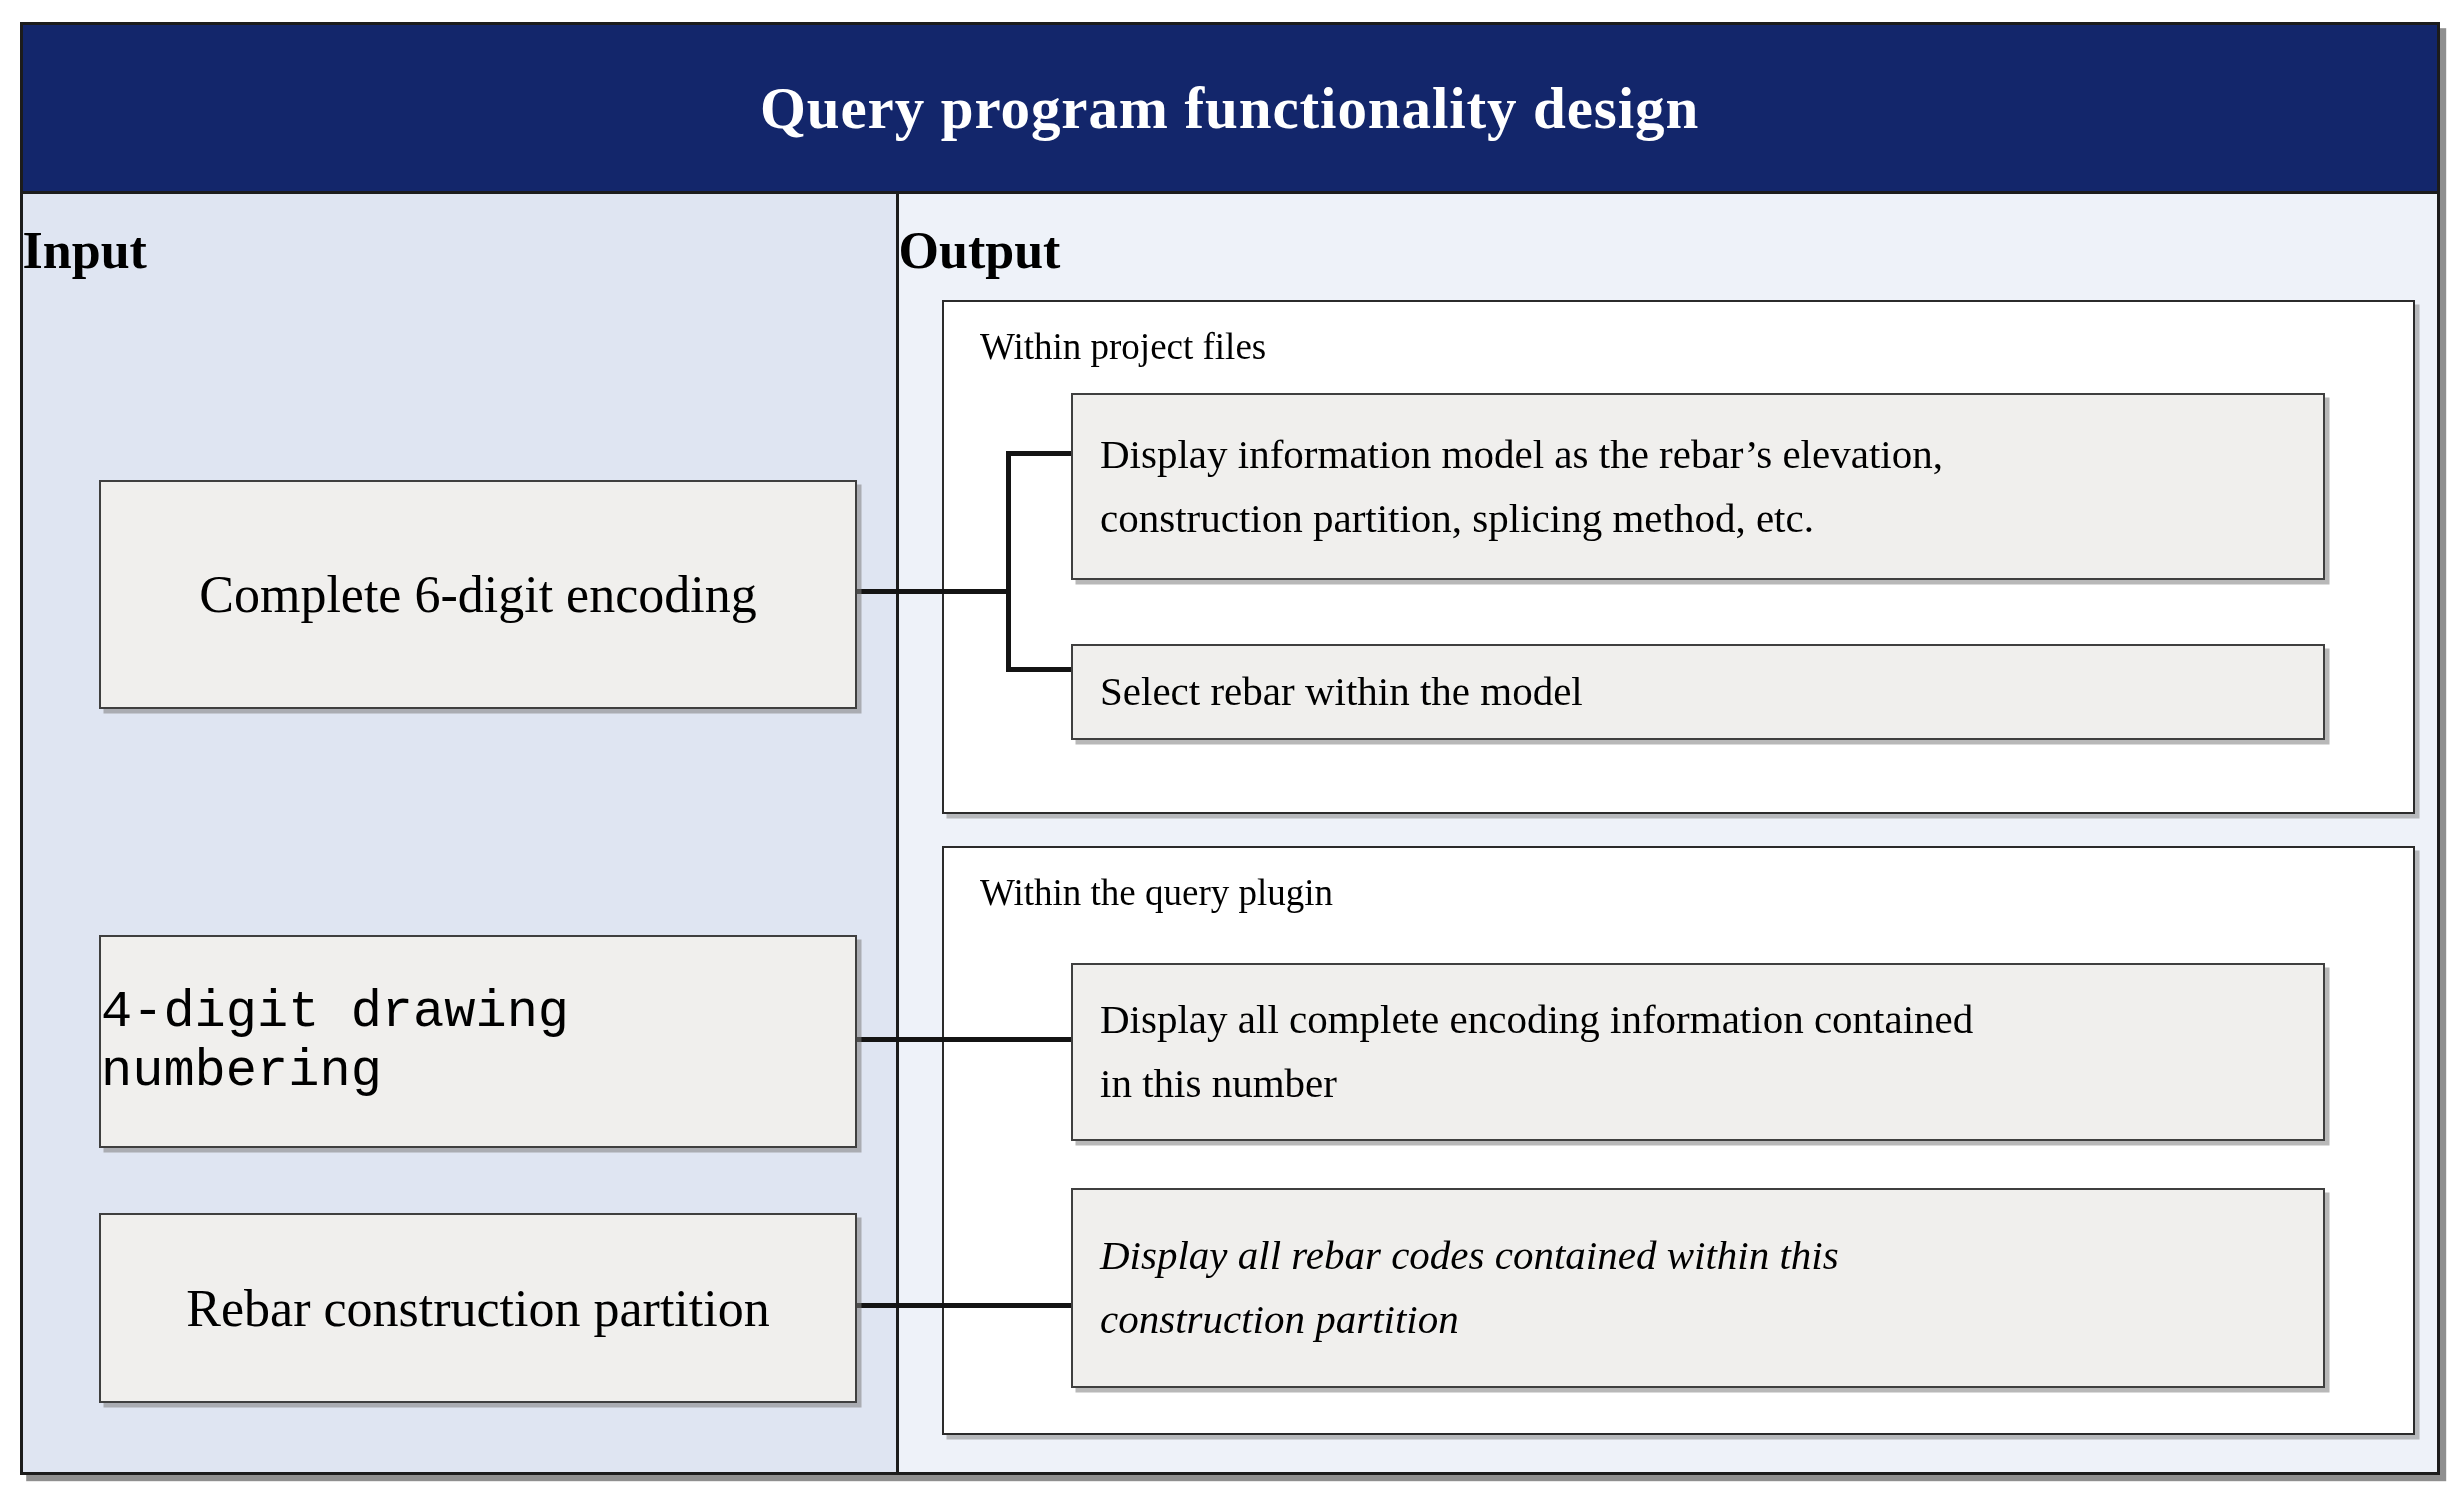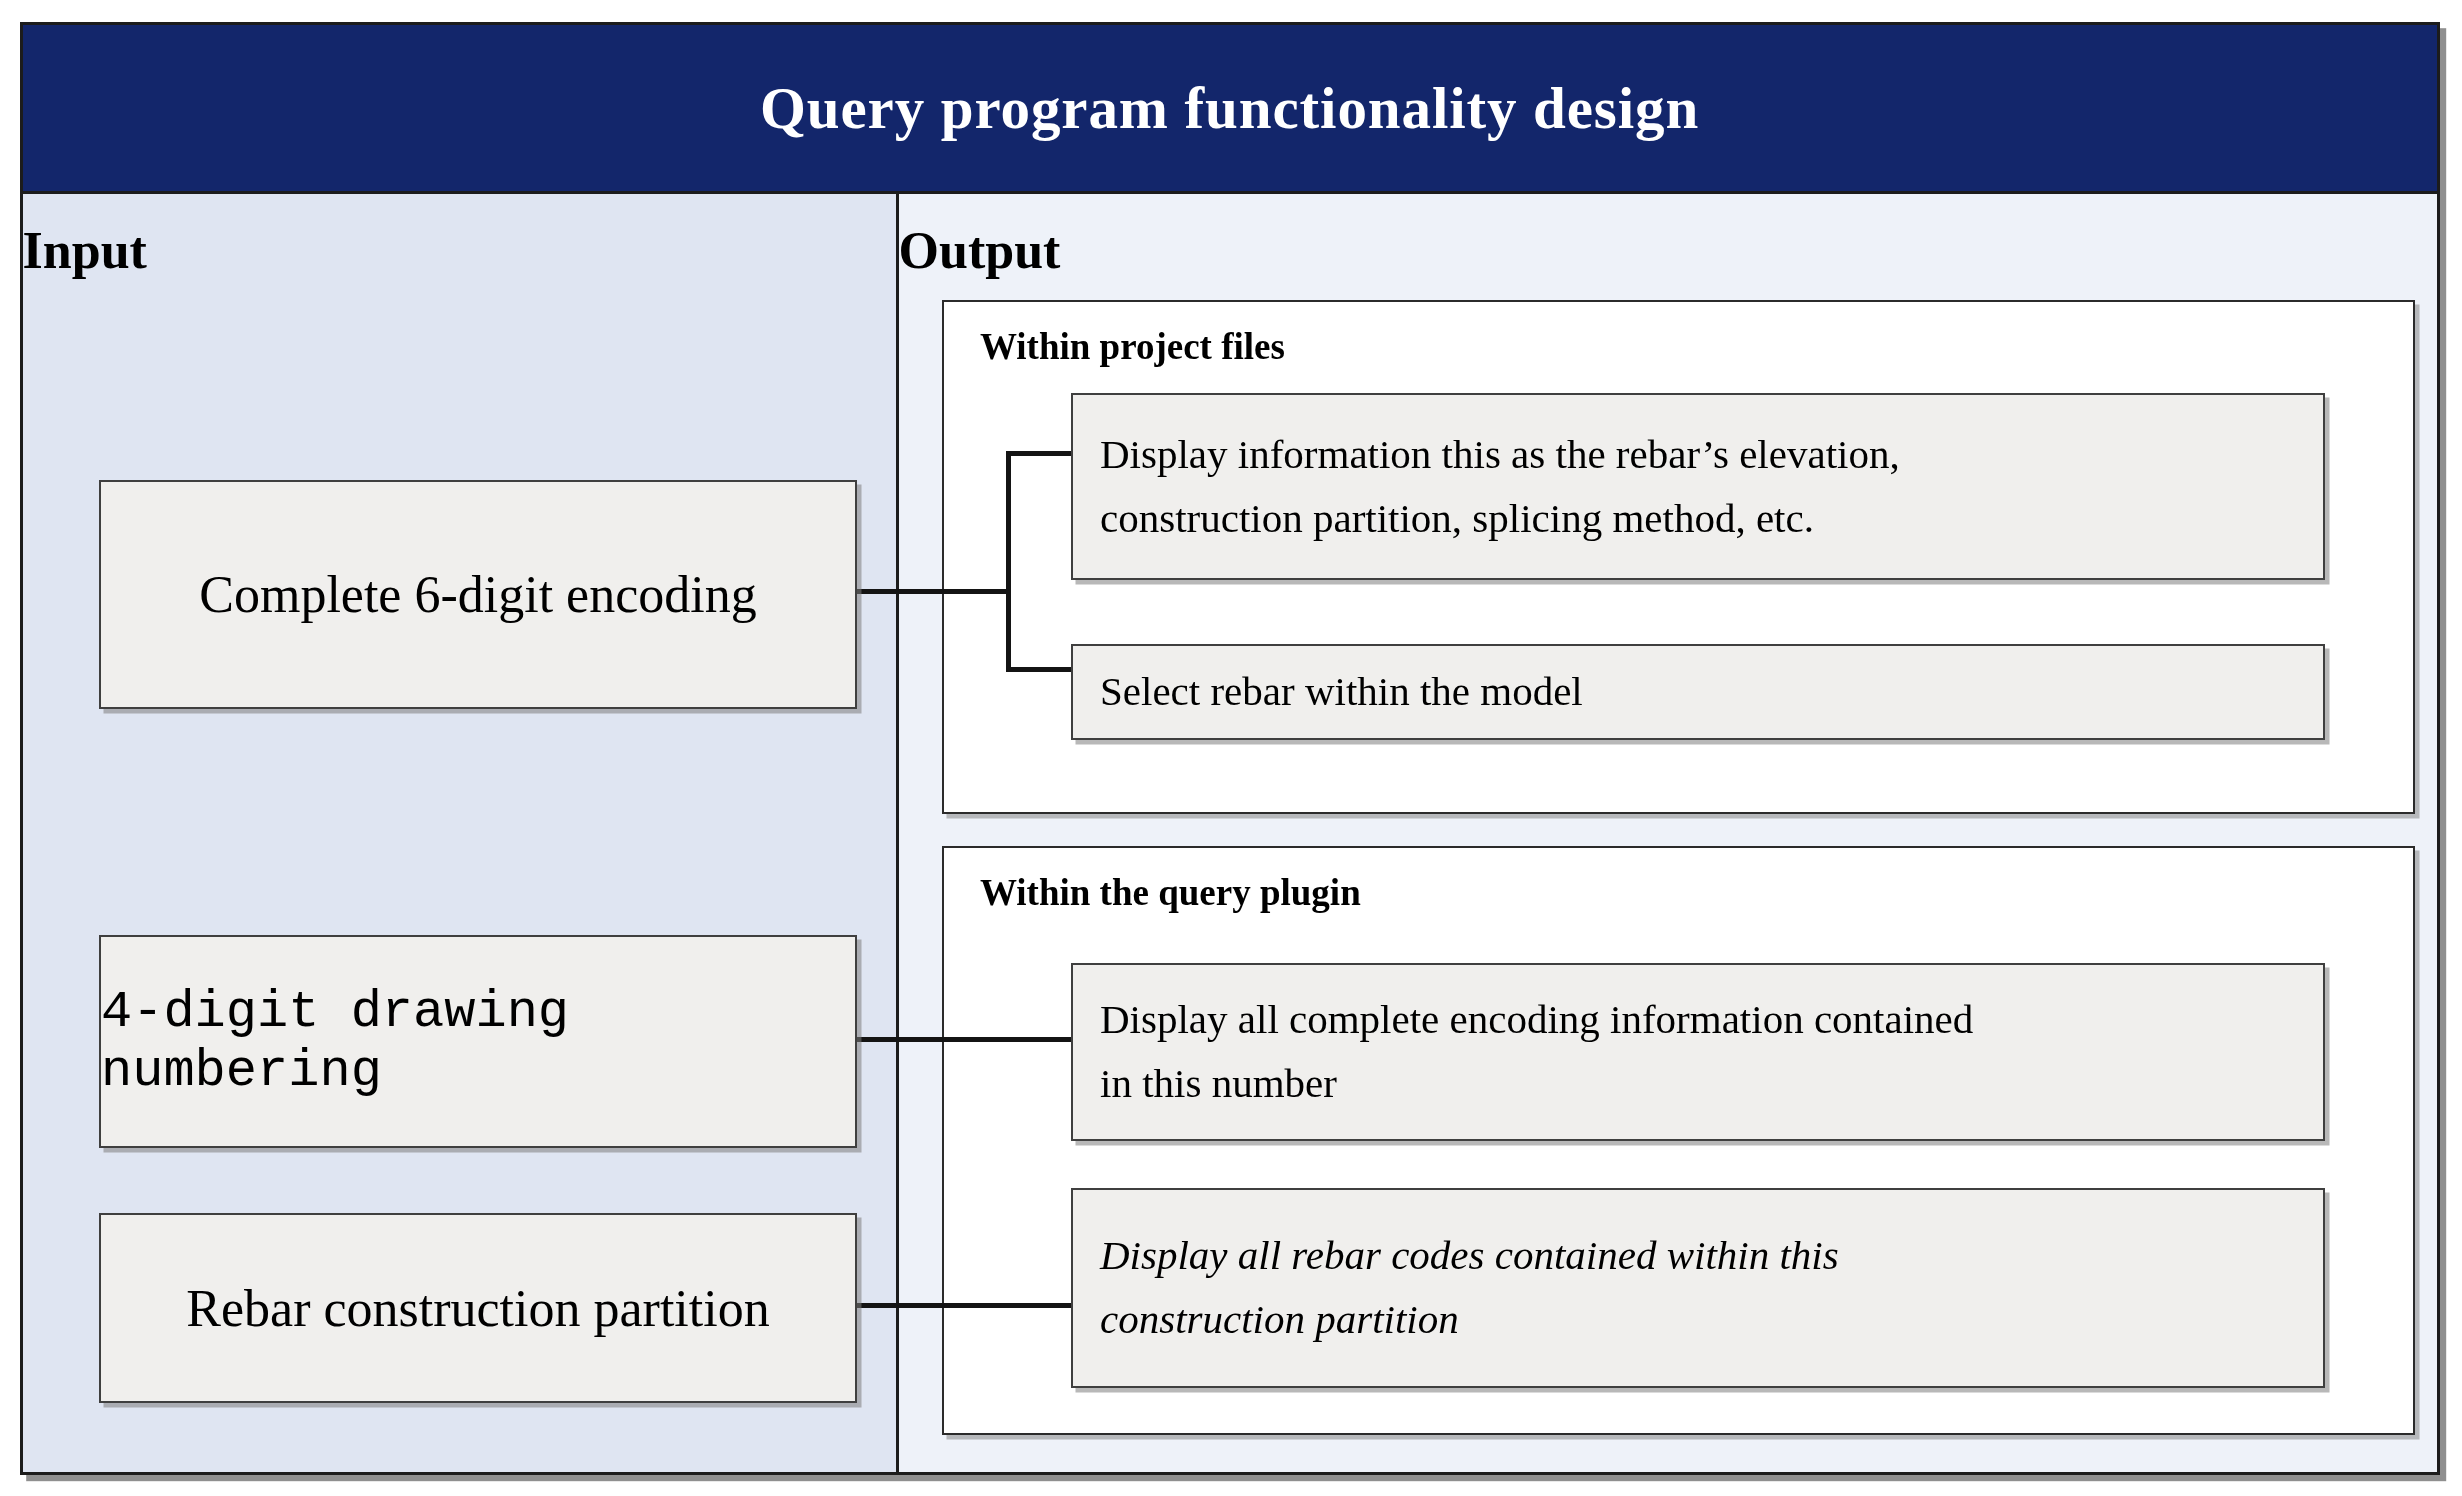--- a/index.html
+++ b/index.html
@@ -27,21 +27,21 @@
         font-size:52px;margin-left:12px;}
   .ibox-1{top:480px;height:225px;}
   .ibox-2{top:935px;height:209px;font-family:Liberation Mono, monospace;}
   .ibox-3{top:1213px;height:186px;}
 
   
   .panel{position:absolute;left:942px;width:1469px;background:#ffffff;border:2.7px solid #2b2b2b;
          box-shadow:4.5px 4.5px 0 rgba(125,125,125,0.5);}
   .panel-1{top:300px;height:510px;}
   .panel-2{top:846px;height:585px;}
-  .panel-heading{position:absolute;left:36px;top:23px;font-size:37px;font-weight:bold;}
+  .panel-heading{position:absolute;left:36px;top:23px;font-size:37px;font-weight:normal;}
 
   
   .obox{position:absolute;left:1071px;width:1254px;background:#f0efed;border:2.7px solid #3f3f3f;
         box-shadow:4.5px 4.5px 0 rgba(125,125,125,0.55);
         display:flex;flex-direction:column;justify-content:center;
         font-size:41px;line-height:1.55;padding-left:27px;padding-right:18px;box-sizing:border-box;}
   .obox-a{top:393px;height:187px;}
   .obox-b{top:644px;height:96px;}
   .obox-c{top:947px;height:178px;margin-top:16px;}
   .obox-d{top:1188px;height:200px;font-style:italic;}
@@ -92,21 +92,21 @@
     <span>Complete 6-digit encoding</span>
   </div>
   <div class="ibox ibox-2">
     <span>4-digit drawing numbering</span>
   </div>
   <div class="ibox ibox-3">
     <span>Rebar construction partition</span>
   </div>
 
   <div class="obox obox-a">
-    <span>Display information this as the rebar’s elevation,</span>
+    <span>Display information model as the rebar’s elevation,</span>
     <span>construction partition, splicing method, etc.</span>
   </div>
   <div class="obox obox-b">
     <span>Select rebar within the model</span>
   </div>
   <div class="obox obox-c">
     <span>Display all complete encoding information contained</span>
     <span>in this number</span>
   </div>
   <div class="obox obox-d">

